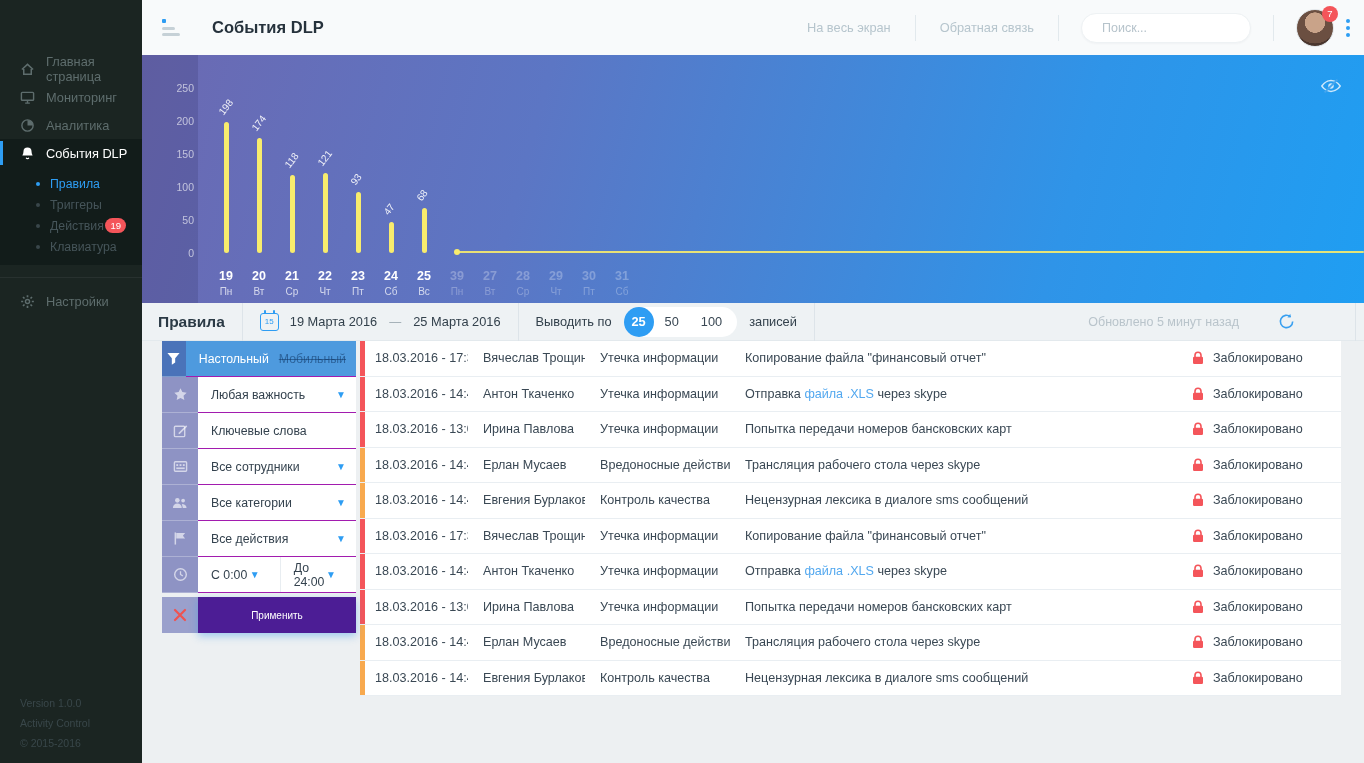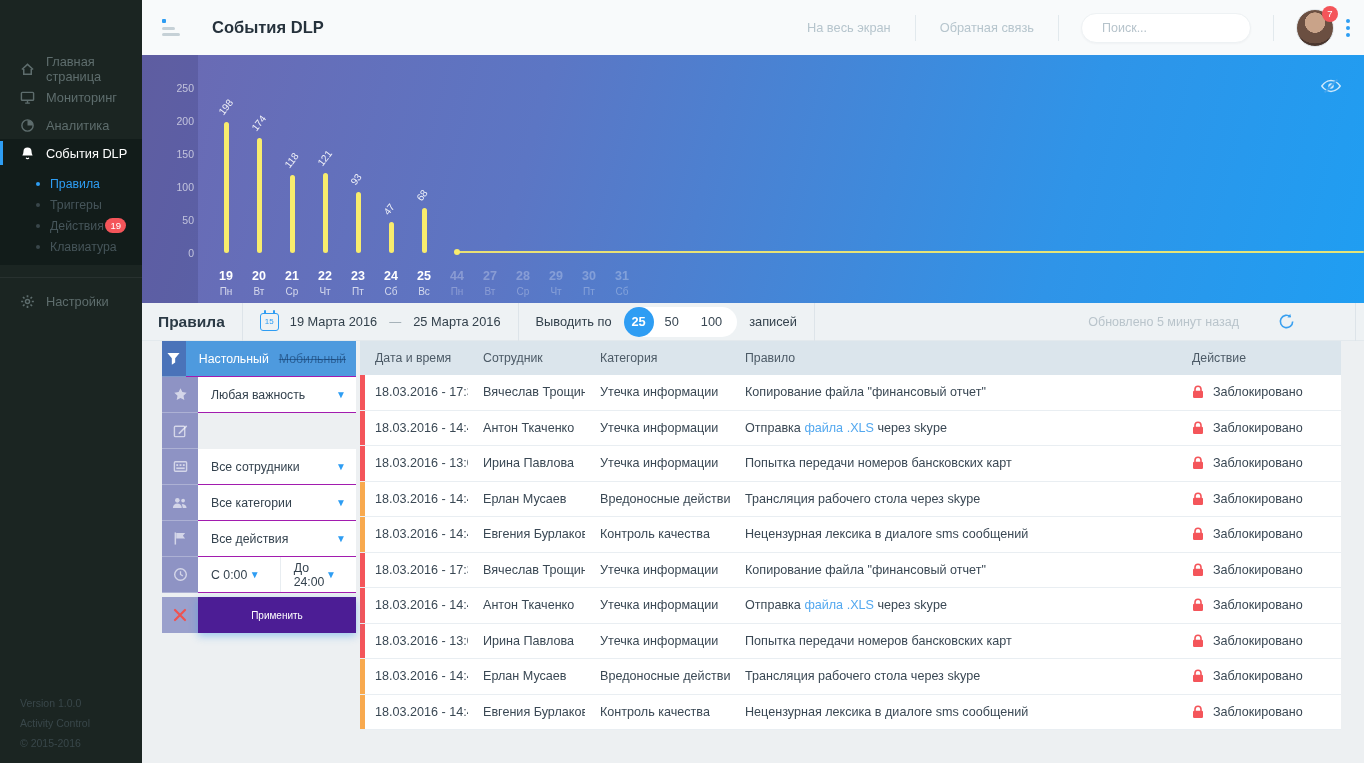--- a/index.html
+++ b/index.html
@@ -256,21 +256,21 @@
       <div class="x-day" style="left: 199px;">23</div>
       <div class="x-dow" style="left: 199px;">Пт</div>
       <div class="bar" style="left: 246.5px; height: 31px; background: rgb(248, 236, 109);"></div>
       <div class="bar-label" style="left: 248px; top: 151px;">47</div>
       <div class="x-day" style="left: 232px;">24</div>
       <div class="x-dow" style="left: 232px;">Сб</div>
       <div class="bar" style="left: 279.5px; height: 45px; background: rgb(248, 236, 109);"></div>
       <div class="bar-label" style="left: 281px; top: 137px;">68</div>
       <div class="x-day" style="left: 265px;">25</div>
       <div class="x-dow" style="left: 265px;">Вс</div>
-      <div class="x-day faded" style="left: 298px;">44</div>
+      <div class="x-day faded" style="left: 298px;">39</div>
       <div class="x-dow faded" style="left: 298px;">Пн</div>
       <div class="x-day faded" style="left: 331px;">27</div>
       <div class="x-dow faded" style="left: 331px;">Вт</div>
       <div class="x-day faded" style="left: 364px;">28</div>
       <div class="x-dow faded" style="left: 364px;">Ср</div>
       <div class="x-day faded" style="left: 397px;">29</div>
       <div class="x-dow faded" style="left: 397px;">Чт</div>
       <div class="x-day faded" style="left: 430px;">30</div>
       <div class="x-dow faded" style="left: 430px;">Пт</div>
       <div class="x-day faded" style="left: 463px;">31</div>
@@ -338,20 +338,23 @@
       <span class="chev">▼</span>
     </div>
   </div>
   <div class="f-row">
     <div class="f-icon">
       <svg width="15" height="15" viewBox="0 0 16 16">
           <rect x="1.5" y="3.5" width="11" height="11" rx="1" fill="none" stroke="rgba(255,255,255,0.62)" stroke-width="1.5"></rect>
           <path d="M6 10.5l8-8 1.2 1.2-8 8H6z" fill="rgba(255,255,255,0.62)"></path>
         </svg>
     </div>
+    <div class="f-body">
+      <span>Ключевые слова</span>
+    </div>
   </div>
   <div class="f-row">
     <div class="f-icon">
       <svg width="15" height="15" viewBox="0 0 16 16">
           <rect x="1.5" y="3" width="13" height="10" rx="1" fill="none" stroke="rgba(255,255,255,0.62)" stroke-width="1.5"></rect>
           <g fill="rgba(255,255,255,0.62)">
             <rect x="3.5" y="5.5" width="2" height="2"></rect>
             <rect x="7" y="5.5" width="2" height="2"></rect>
             <rect x="10.5" y="5.5" width="2" height="2"></rect>
             <rect x="3.5" y="9" width="9" height="1.8"></rect>
@@ -413,27 +416,20 @@
     <div class="f-icon">
       <svg width="14" height="14" viewBox="0 0 14 14">
           <path d="M2 2l10 10M12 2L2 12" stroke="#ef5350" stroke-width="2.2" stroke-linecap="round"></path>
         </svg>
     </div>
     <button class="apply-btn">Применить</button>
   </div>
 </div>
 
 <div class="table">
-  <div class="thead">
-    <div>Дата и время</div>
-    <div>Сотрудник</div>
-    <div>Категория</div>
-    <div>Правило</div>
-    <div>Действие</div>
-  </div>
   <div id="table-body">
       <div class="trow sev-red">
         <div class="stripe"></div>
         <div>18.03.2016 - 17:37</div>
         <div>Вячеслав Трощин</div>
         <div>Утечка информации</div>
         <div><span>Копирование файла "финансовый отчет"</span></div>
         <div class="action-cell">
           <span style="display: flex;">
             <svg width="12" height="14" viewBox="0 0 12 14">

